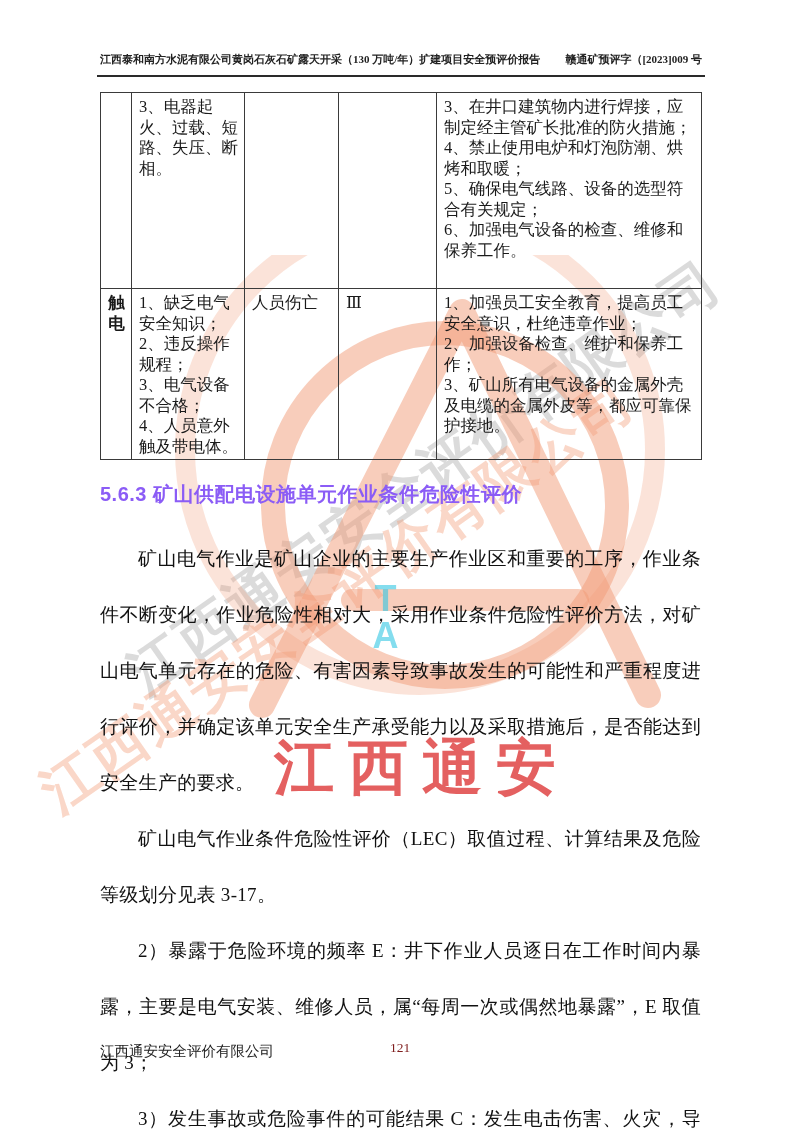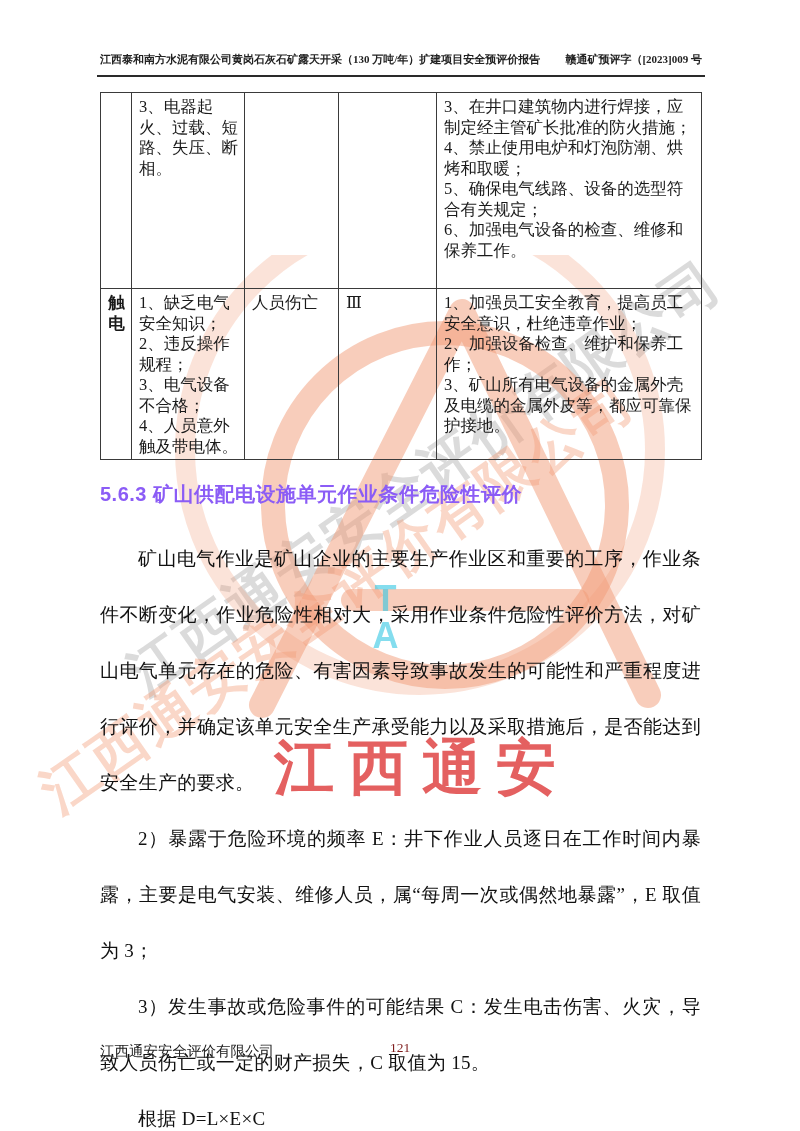--- a/index.html
+++ b/index.html
@@ -127,20 +127,21 @@
               <div class="li">3、矿山所有电气设备的金属外壳及电缆的金属外皮等，都应可靠保护接地。</div>
             </td>
       </tr>
     </tbody>
       </table>
 
     <div class="sec-h">5.6.3 矿山供配电设施单元作业条件危险性评价</div>
 
     <div class="body-text">
       <p>矿山电气作业是矿山企业的主要生产作业区和重要的工序，作业条件不断变化，作业危险性相对大，采用作业条件危险性评价方法，对矿山电气单元存在的危险、有害因素导致事故发生的可能性和严重程度进行评价，并确定该单元安全生产承受能力以及采取措施后，是否能达到安全生产的要求。</p>
+      <p>矿山电气作业条件危险性评价（LEC）取值过程、计算结果及危险等级划分见表 3-17。</p>
       <p>2）暴露于危险环境的频率 E：井下作业人员逐日在工作时间内暴露，主要是电气安装、维修人员，属“每周一次或偶然地暴露”，E 取值为 3；</p>
       <p>3）发生事故或危险事件的可能结果 C：发生电击伤害、火灾，导致人员伤亡或一定的财产损失，C 取值为 15。</p>
       <p>根据 D=L×E×C</p>
     </div>
 
     <div class="ftr-company">江西通安安全评价有限公司</div>
     <div class="ftr-page">121</div>
 
   </div>
 </div>

